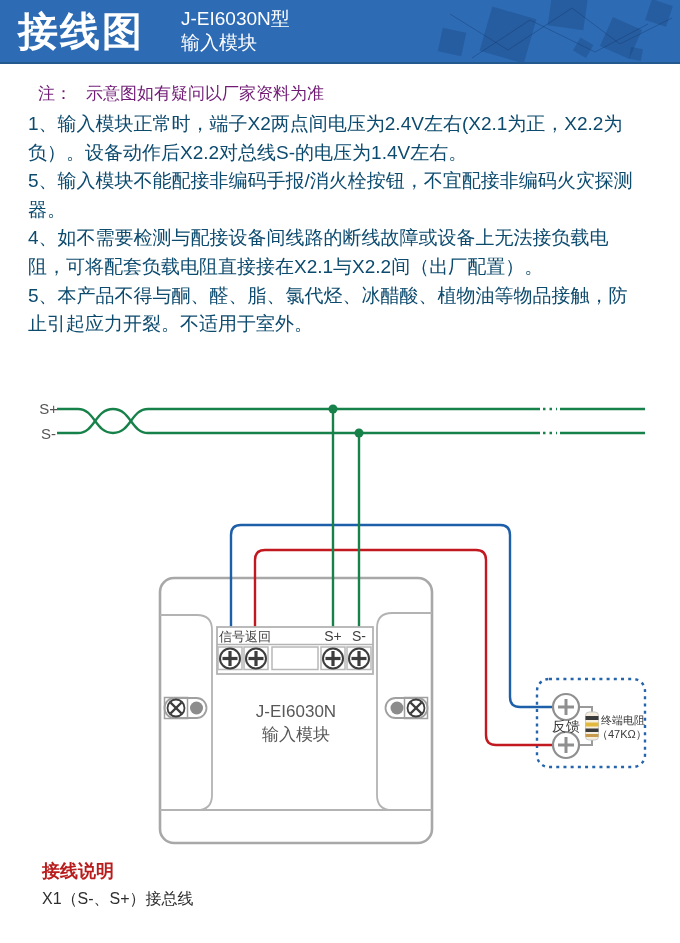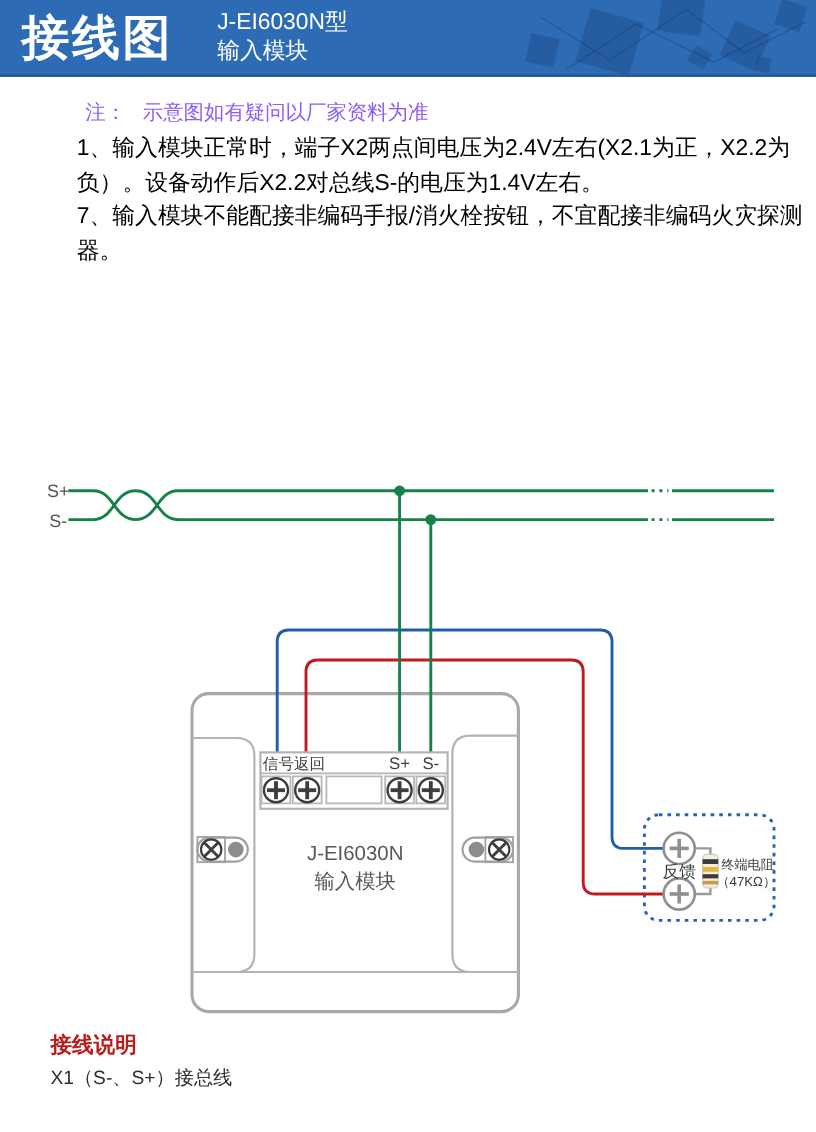--- a/index.html
+++ b/index.html
@@ -5,24 +5,24 @@
   html,body{margin:0;padding:0;background:#fff;}
   .page{position:relative;width:680px;height:943px;background:#ffffff;overflow:hidden;
         font-family:"Liberation Sans","DejaVu Sans",sans-serif;}
   
   .header{position:absolute;top:0;left:0;width:680px;height:62px;background:#2d6bb4;
           border-bottom:2px solid #24598f;display:flex;align-items:center;}
   .header-deco{position:absolute;top:0;right:0;width:300px;height:62px;}
   .h-title{font-size:40px;font-weight:bold;color:#ffffff;margin-left:18px;letter-spacing:2px;position:relative;z-index:2;}
   .h-sub{margin-left:37px;color:#ffffff;font-size:19px;line-height:24px;position:relative;z-index:2;}
   
-  .note{position:absolute;top:82px;left:38px;color:#8b5cf6;font-size:17px;margin-left:33px;}
+  .note{position:absolute;top:82px;left:38px;color:#701a75;font-size:17px;}
   .note .pre{margin-right:14px;}
   
-  .notes{position:absolute;top:110px;left:28px;width:608px;color:#000000;margin-left:36px;}
+  .notes{position:absolute;top:110px;left:28px;width:608px;color:#0c4a6e;}
   .notes p{margin:0;font-size:19px;line-height:28.6px;}
   
   .footer{position:absolute;top:858px;left:42px;color:#2e2e2e;}
   .footer .head{color:#b91c1c;font-size:18px;font-weight:bold;line-height:26px;}
   .footer .ln{font-size:16px;line-height:29px;}
   
   svg.diagram{position:absolute;top:0;left:0;}
   svg text{font-family:"Liberation Sans","DejaVu Sans",sans-serif;}
   .bus-label{font-size:15px;fill:#555;}
   .strip-label{font-size:13px;fill:#3f3f3f;}
@@ -58,21 +58,23 @@
       <div>输入模块</div>
     </div>
   </div>
 
   <div class="note">
     <span class="pre">注：</span><span>示意图如有疑问以厂家资料为准</span>
   </div>
 
   <div class="notes">
     <p>1、输入模块正常时，端子X2两点间电压为2.4V左右(X2.1为正，X2.2为负）。设备动作后X2.2对总线S-的电压为1.4V左右。</p>
-    <p>7、输入模块不能配接非编码手报/消火栓按钮，不宜配接非编码火灾探测器。</p>
+    <p>5、输入模块不能配接非编码手报/消火栓按钮，不宜配接非编码火灾探测器。</p>
+    <p>4、如不需要检测与配接设备间线路的断线故障或设备上无法接负载电阻，可将配套负载电阻直接接在X2.1与X2.2间（出厂配置）。</p>
+    <p>5、本产品不得与酮、醛、脂、氯代烃、冰醋酸、植物油等物品接触，防止引起应力开裂。不适用于室外。</p>
   </div>
 
   <svg class="diagram" width="680" height="943" viewBox="0 0 680 943">
 
     <text class="bus-label" text-anchor="end" x="58" y="414">S+</text>
     <text class="bus-label" text-anchor="end" x="56" y="439">S-</text>
 
     <g>
       <rect x="160" y="578" width="272" height="265" rx="14" fill="#ffffff" stroke-width="2.6" stroke="#a8a8a8"></rect>
       <line x1="162" y1="810" x2="430" y2="810" stroke="#b3b3b3" stroke-width="1.8"></line>

